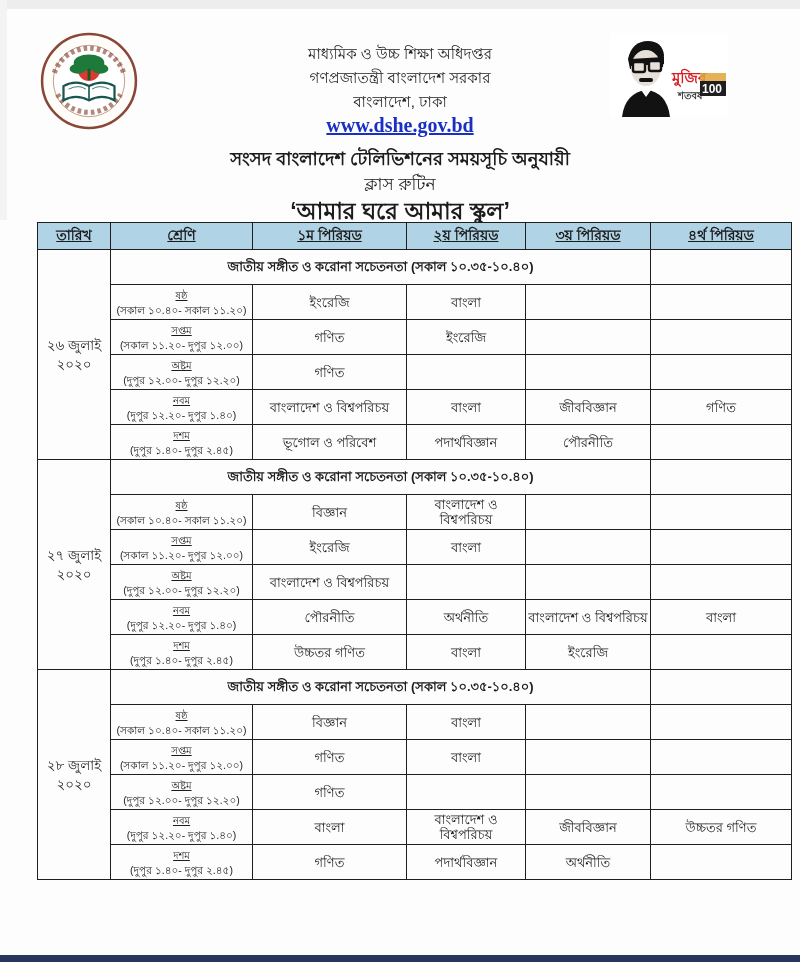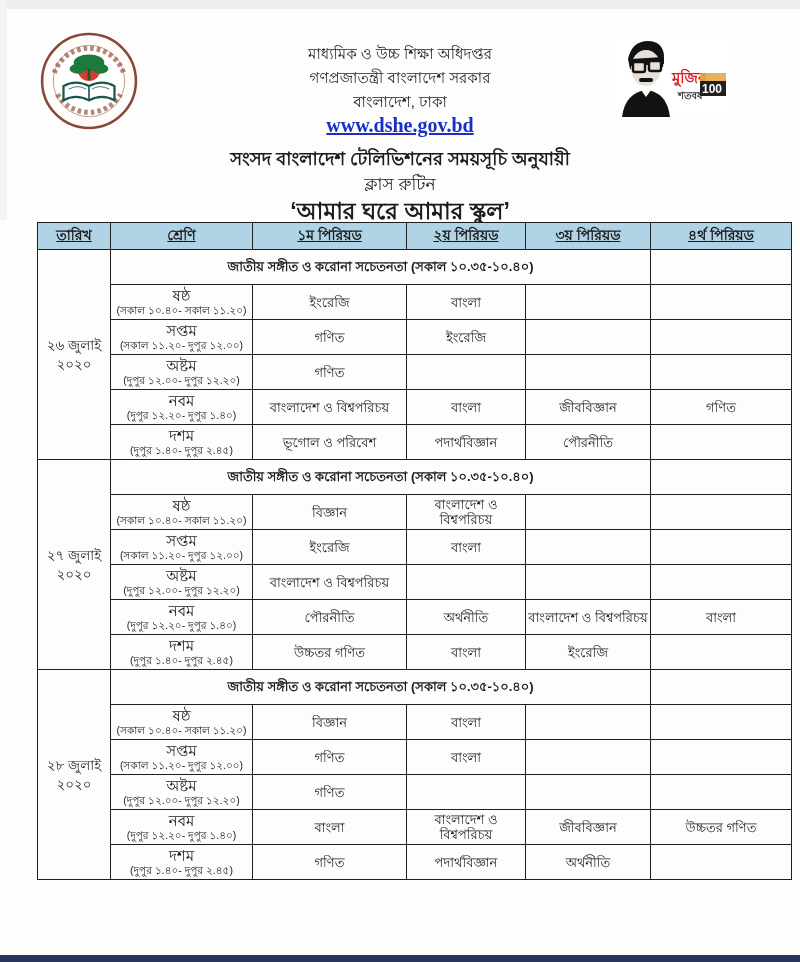--- a/index.html
+++ b/index.html
@@ -36,21 +36,21 @@
   .routine col.c-p1{width:154px;}
   .routine col.c-p2{width:119px;}
   .routine col.c-p3{width:125px;}
   .routine col.c-p4{width:141px;}
   .routine th,.routine td{border:1.5px solid var(--border);text-align:center;vertical-align:middle;
                           padding:1px 2px;overflow:hidden;}
   .routine thead th{background:var(--thead-bg);font-size:14px;font-weight:bold;height:21px;text-decoration:underline;}
   .anthem-cell{font-size:13px;font-weight:700;height:21px;}
   .date-cell{font-size:13.5px;font-weight:500;}
   .date-cell div{line-height:19px;}
-  .cls-name{font-size:15px;line-height:16px;font-weight:500;}
+  .cls-name{font-size:10px;line-height:16px;font-weight:500;text-decoration:underline;}
   .cls-time{font-size:10.5px;line-height:12px;color:#222;}
   .subj{font-size:13px;line-height:15px;height:32px;}
 
   .bottom-bar{position:absolute;left:0;right:0;bottom:0;height:7px;background:var(--bar);}
 </style>
 </head>
 <body>
 
 <div class="page">
   <div class="scan-top"></div>

